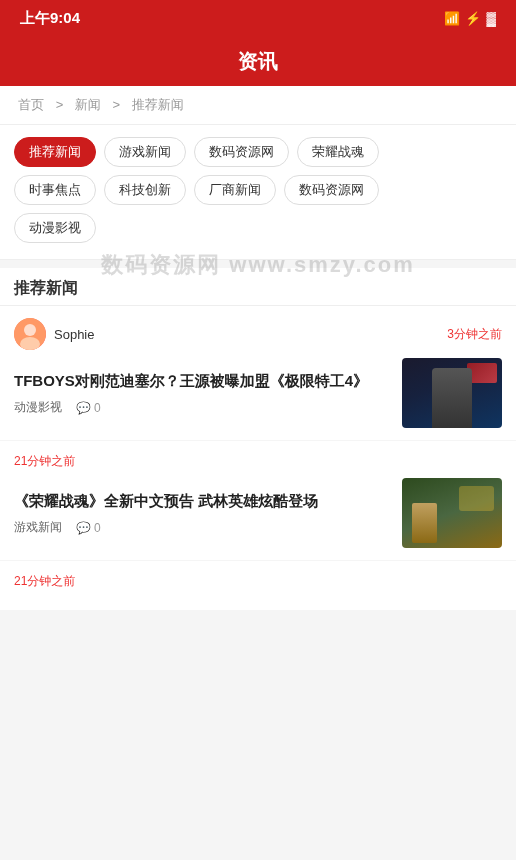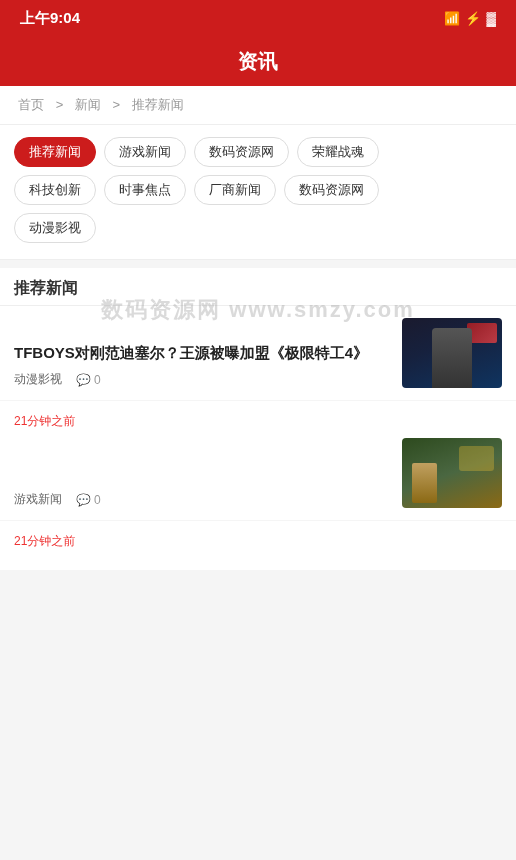--- a/index.html
+++ b/index.html
@@ -129,21 +129,21 @@
       background: linear-gradient(135deg, #f7971e, #ffd200);
     }
     .avatar-taodi {
       background: linear-gradient(135deg, #56ab2f, #a8e063);
     }
     .news-time { font-size: 12px; color: #e33; }
 
     .news-content {
       display: flex;
       gap: 10px;
-      align-items: flex-end;
+      align-items: center;
     }
     .news-text { flex: 1; }
     .news-title {
       font-size: 15px;
       font-weight: bold;
       color: #222;
       line-height: 1.4;
       margin-bottom: 8px;
     }
     .news-footer {
@@ -218,21 +218,20 @@
       top: 250px;
       left: 50%;
       transform: translateX(-50%);
       color: rgba(150,150,150,0.35);
       font-size: 22px;
       font-weight: bold;
       white-space: nowrap;
       z-index: 10;
       pointer-events: none;
       letter-spacing: 2px;
-      margin-top: 45px;
     }
   </style>
 </head>
 <body>
 
 <div class="status-bar">
   <span class="status-time">上午9:04</span>
   <div class="status-icons">
     <span>📶</span>
     <span>⚡</span>
@@ -253,39 +252,52 @@
 </div>
 
 <div class="categories">
   <div class="cat-row">
     <div class="cat-tag active">推荐新闻</div>
     <div class="cat-tag">游戏新闻</div>
     <div class="cat-tag">数码资源网</div>
     <div class="cat-tag">荣耀战魂</div>
   </div>
   <div class="cat-row">
+    <div class="cat-tag">时事焦点</div>
     <div class="cat-tag">科技创新</div>
-    <div class="cat-tag">时事焦点</div>
     <div class="cat-tag">厂商新闻</div>
     <div class="cat-tag">数码资源网</div>
   </div>
   <div class="cat-row">
     <div class="cat-tag">动漫影视</div>
   </div>
 </div>
 
 <div class="section-title">
   <span>推荐新闻</span>
 </div>
 
 <div class="watermark">数码资源网  www.smzy.com</div>
 
 <div class="news-list">
 
   <div class="news-item">
+    <div class="news-meta">
+      <div class="news-author">
+        <div class="avatar avatar-sophie">
+          <svg width="32" height="32" viewBox="0 0 32 32">
+            <circle cx="16" cy="16" r="16" fill="#ff9966"></circle>
+            <circle cx="16" cy="12" r="6" fill="#ffddcc"></circle>
+            <ellipse cx="16" cy="26" rx="10" ry="7" fill="#ffccaa"></ellipse>
+          </svg>
+        </div>
+        <span>Sophie</span>
+      </div>
+      <span class="news-time">3分钟之前</span>
+    </div>
     <div class="news-content">
       <div class="news-text">
         <div class="news-title">TFBOYS对刚范迪塞尔？王源被曝加盟《极限特工4》</div>
         <div class="news-footer">
           <span class="news-category">动漫影视</span>
           <div class="news-comments">
             <span>💬</span>
             <span>0</span>
           </div>
         </div>
@@ -293,20 +305,21 @@
       <div class="news-thumb thumb-1"></div>
     </div>
   </div>
 
   <div class="news-item">
     <div class="news-meta">
       <span class="news-time">21分钟之前</span>
     </div>
     <div class="news-content">
       <div class="news-text">
+        <div class="news-title">《荣耀战魂》全新中文预告 武林英雄炫酷登场</div>
         <div class="news-footer">
           <span class="news-category">游戏新闻</span>
           <div class="news-comments">
             <span>💬</span>
             <span>0</span>
           </div>
         </div>
       </div>
       <div class="news-thumb thumb-2"></div>
     </div>

